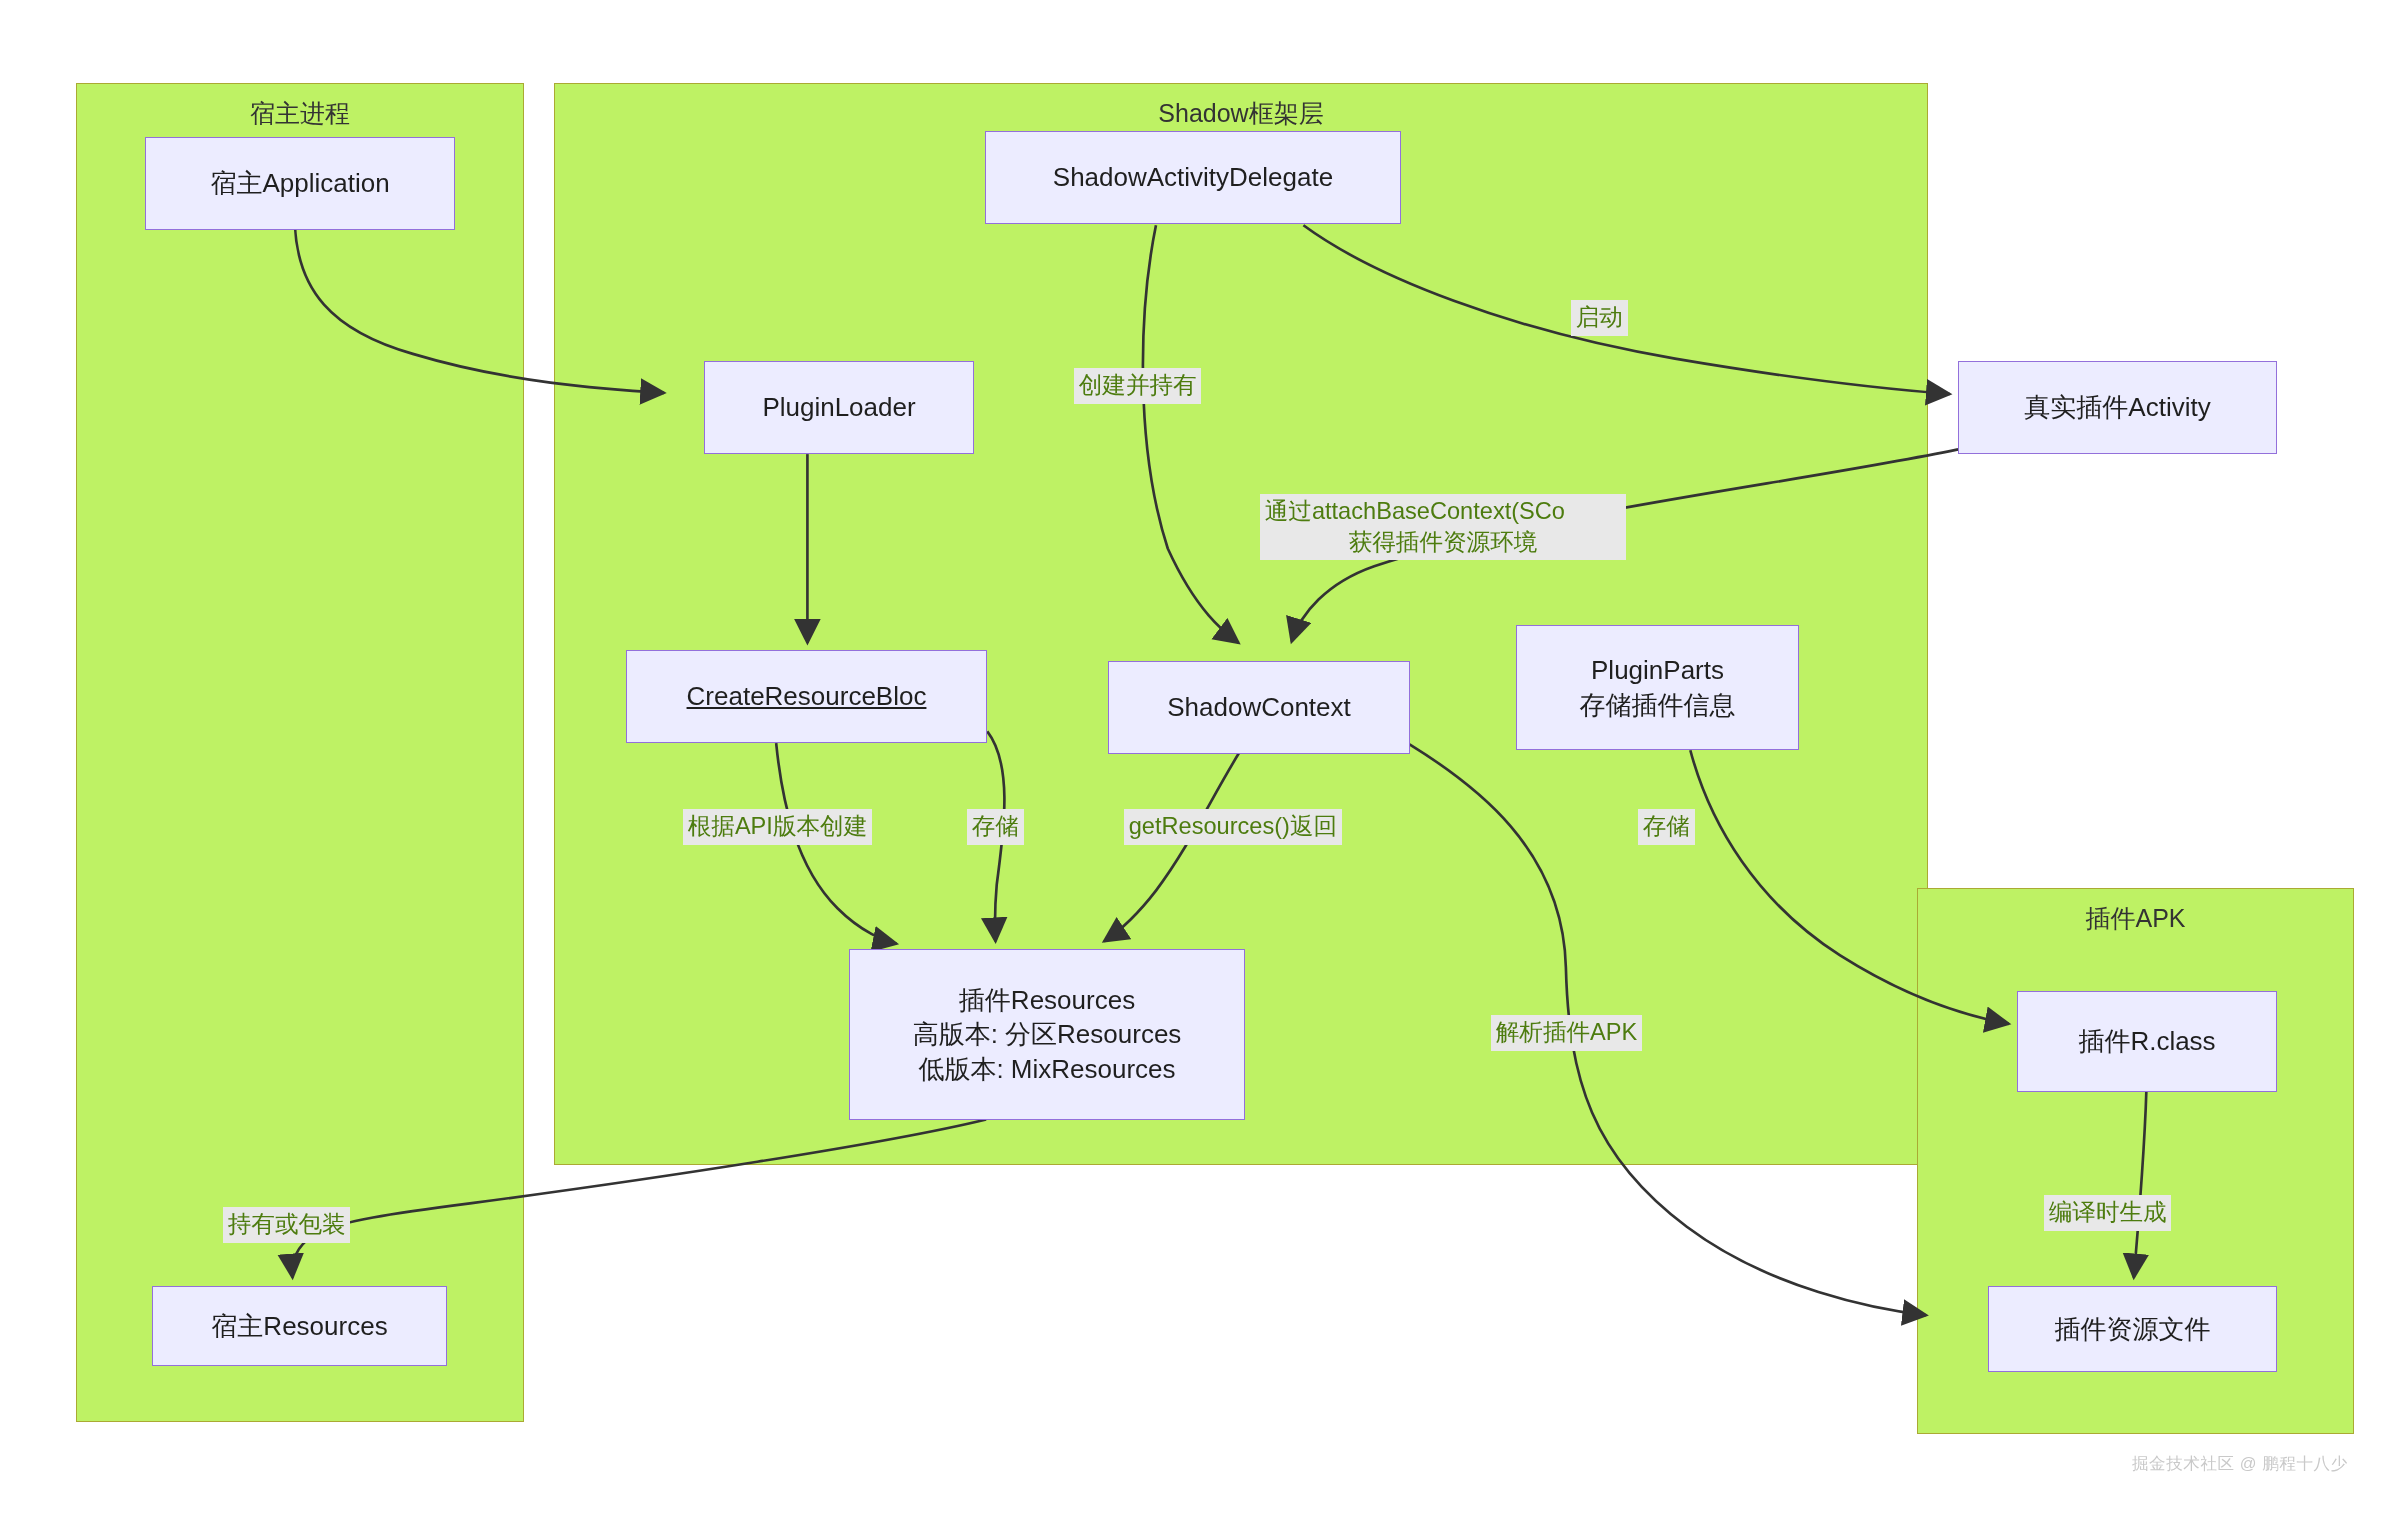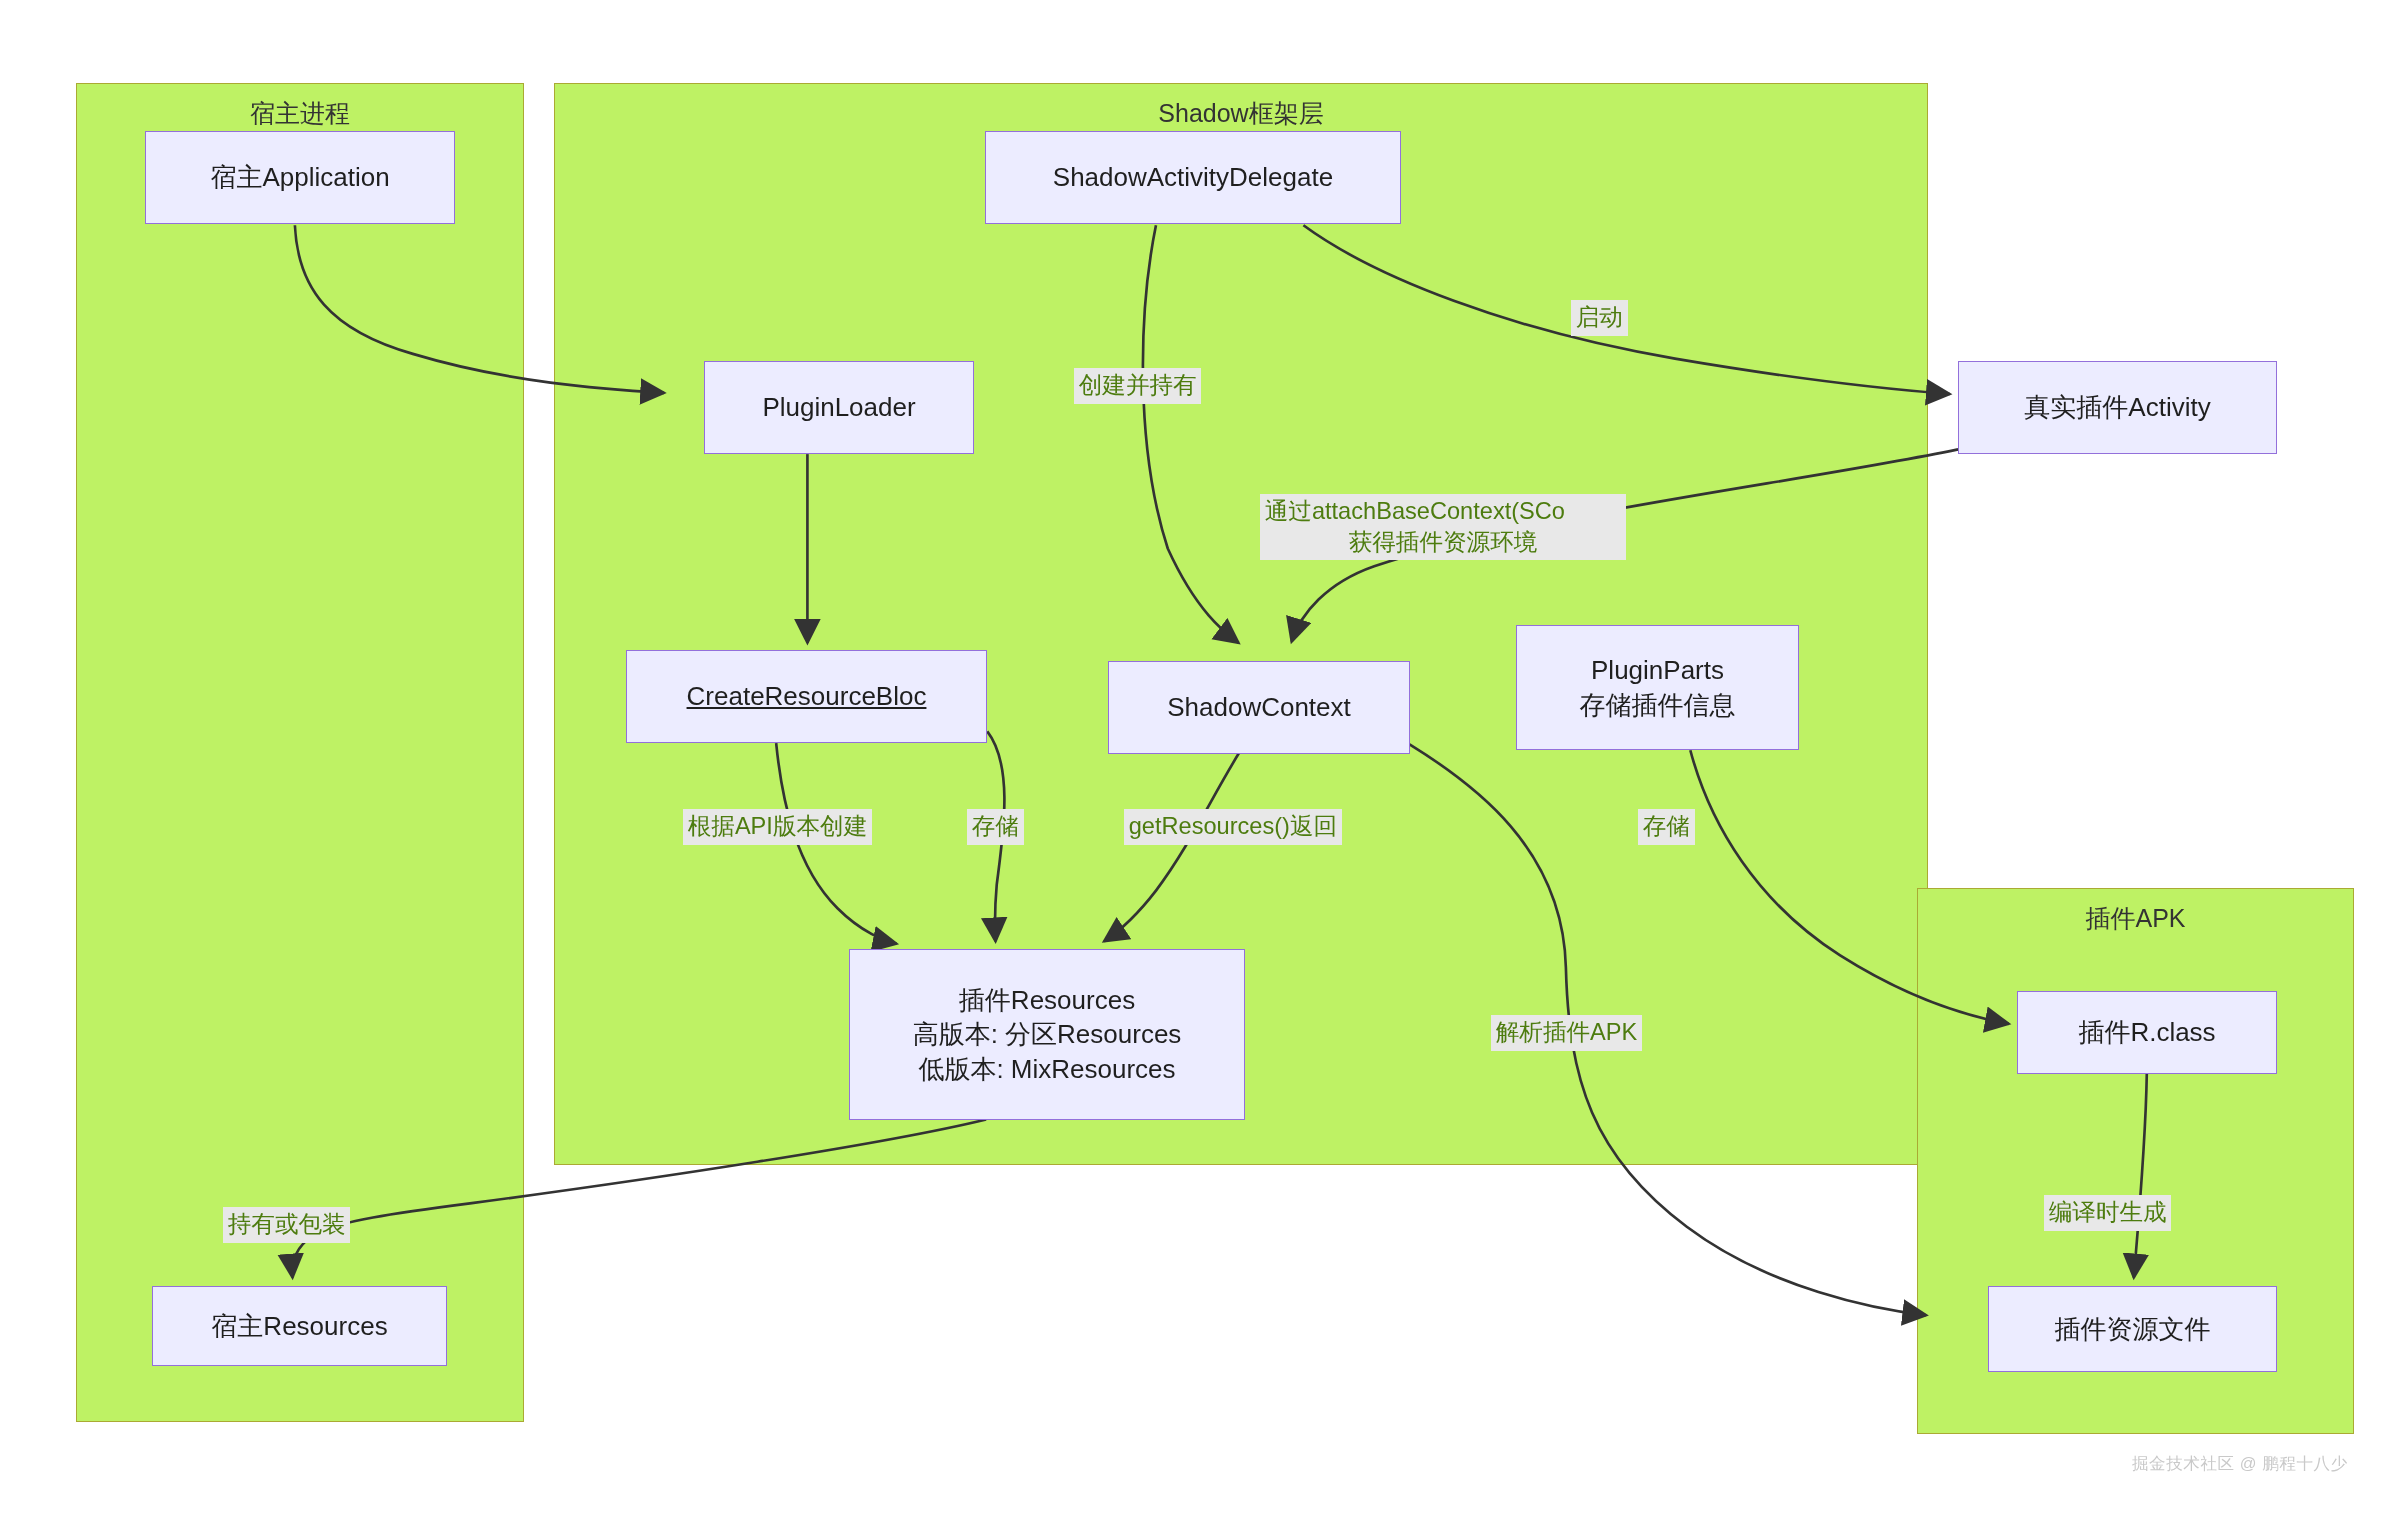--- a/index.html
+++ b/index.html
@@ -106,21 +106,21 @@
       <path d="M2866,1272 C2900,1400 2980,1530 3120,1620 C3240,1696 3340,1724 3406,1736"></path>
 
       <path d="M2390,1262 C2500,1330 2650,1440 2655,1640 C2660,1830 2700,1960 2860,2080 C3000,2185 3180,2220 3266,2230"></path>
 
       <path d="M1672,1898 C1500,1940 1100,2000 800,2040 C660,2058 580,2070 540,2090 C500,2110 494,2140 496,2166"></path>
 
       <path d="M3640,1820 C3638,1940 3626,2070 3618,2166"></path>
     </g>
   </svg>
 
-  <div class="node" style="left:145px;top:131px;width:310px;height:93px;">
+  <div class="node" style="left:145px;top:137px;width:310px;height:93px;">
     <span class="ln">宿主Application</span>
   </div>
 
   <div class="node" style="left:985px;top:131px;width:416px;height:93px;">
     <span class="ln">ShadowActivityDelegate</span>
   </div>
 
   <div class="node" style="left:672px;top:361px;width:270px;height:93px;margin-left:32px;">
     <span class="ln">PluginLoader</span>
   </div>
@@ -141,21 +141,21 @@
     <span class="ln">PluginParts</span>
     <span class="ln">存储插件信息</span>
   </div>
 
   <div class="node" style="left:849px;top:949px;width:396px;height:171px;">
     <span class="ln">插件Resources</span>
     <span class="ln">高版本: 分区Resources</span>
     <span class="ln">低版本: MixResources</span>
   </div>
 
-  <div class="node" style="left:2017px;top:991px;width:260px;height:83px;">
+  <div class="node" style="left:2017px;top:991px;width:260px;height:101px;">
     <span class="ln">插件R.class</span>
   </div>
 
   <div class="node" style="left:152px;top:1286px;width:295px;height:80px;">
     <span class="ln">宿主Resources</span>
   </div>
 
   <div class="node" style="left:1988px;top:1286px;width:289px;height:86px;">
     <span class="ln">插件资源文件</span>
   </div>

